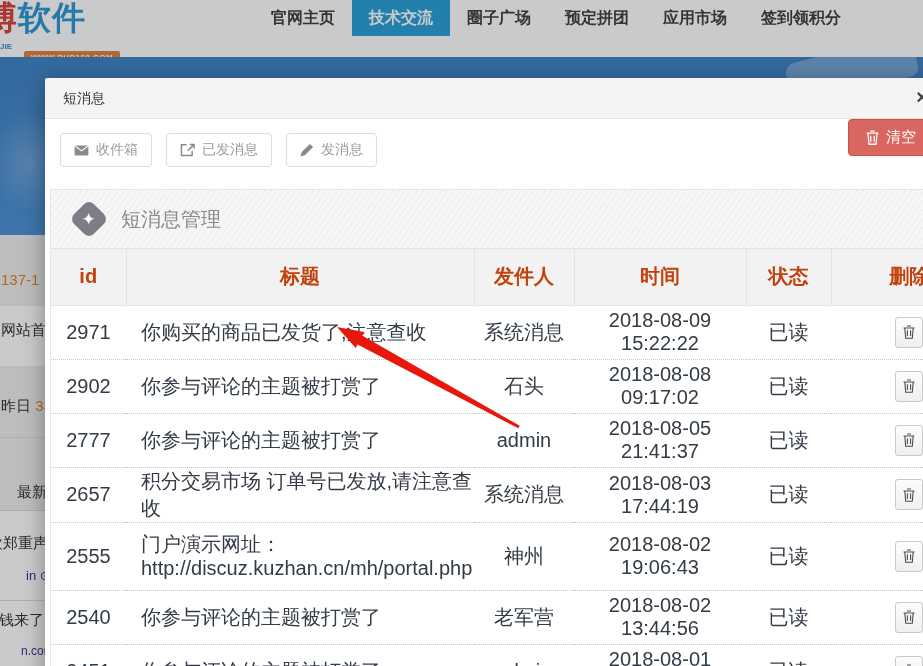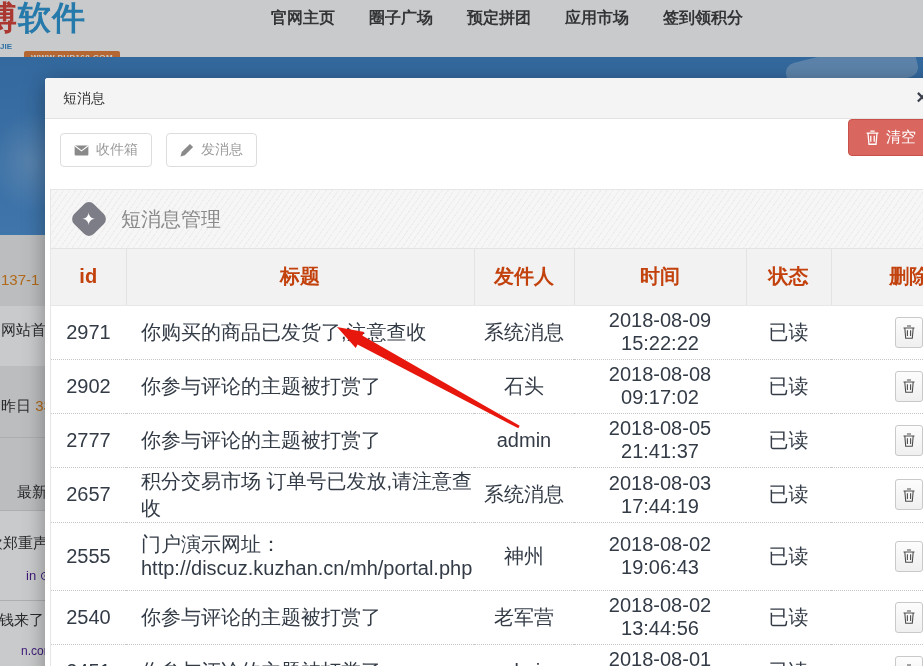--- a/index.html
+++ b/index.html
@@ -94,20 +94,21 @@
 <div class="bg-header">
   <div class="logo-wrap">
     <span class="logo-big logo-red">博</span><span class="logo-big logo-blue">软件</span>
     <div class="logo-row">
       <span class="logo-sub">JIE</span>
       <span class="logo-badge">WWW.PHP168.COM</span>
     </div>
   </div>
   <nav class="top-nav">
     <div class="nav-item">官网主页</div>
+    <div class="nav-item active">技术交流</div>
     <div class="nav-item">圈子广场</div>
     <div class="nav-item">预定拼团</div>
     <div class="nav-item">应用市场</div>
     <div class="nav-item">签到领积分</div>
   </nav>
 </div>
 
 <div class="banner">
   <div class="cloud"></div>
   <div class="swirl"></div>
@@ -137,20 +138,28 @@
     <div class="modal-close">×</div>
   </div>
   <div class="modal-body">
     <div class="toolbar">
       <button class="tb-btn">
         <svg width="15" height="11" viewBox="0 0 16 12">
             <rect x="0.5" y="0.5" width="15" height="11" rx="1.2" fill="#8a8a8a"></rect>
             <path d="M1 1.2l7 5.2 7-5.2" stroke="#fff" stroke-width="1.3" fill="none"></path>
           </svg>
         <span>收件箱</span>
+      </button>
+      <button class="tb-btn">
+        <svg width="15" height="14" viewBox="0 0 16 15">
+            <path d="M13 8.5V13.5H1.5V2H7" stroke="#8a8a8a" stroke-width="1.6" fill="none"></path>
+            <path d="M10.5 1.5H15V6" stroke="#8a8a8a" stroke-width="1.6" fill="none"></path>
+            <path d="M15 1.5L8.2 8.3" stroke="#8a8a8a" stroke-width="1.6" fill="none"></path>
+          </svg>
+        <span>已发消息</span>
       </button>
       <button class="tb-btn">
         <svg width="14" height="14" viewBox="0 0 14 14">
             <path d="M0.5 13.5l1.2-4.4 8.2-8.2 3.2 3.2-8.2 8.2z" fill="#8a8a8a"></path>
           </svg>
         <span>发消息</span>
       </button>
     </div>
     <button class="clear-btn">
       <svg width="13" height="15" viewBox="0 0 12 14">

